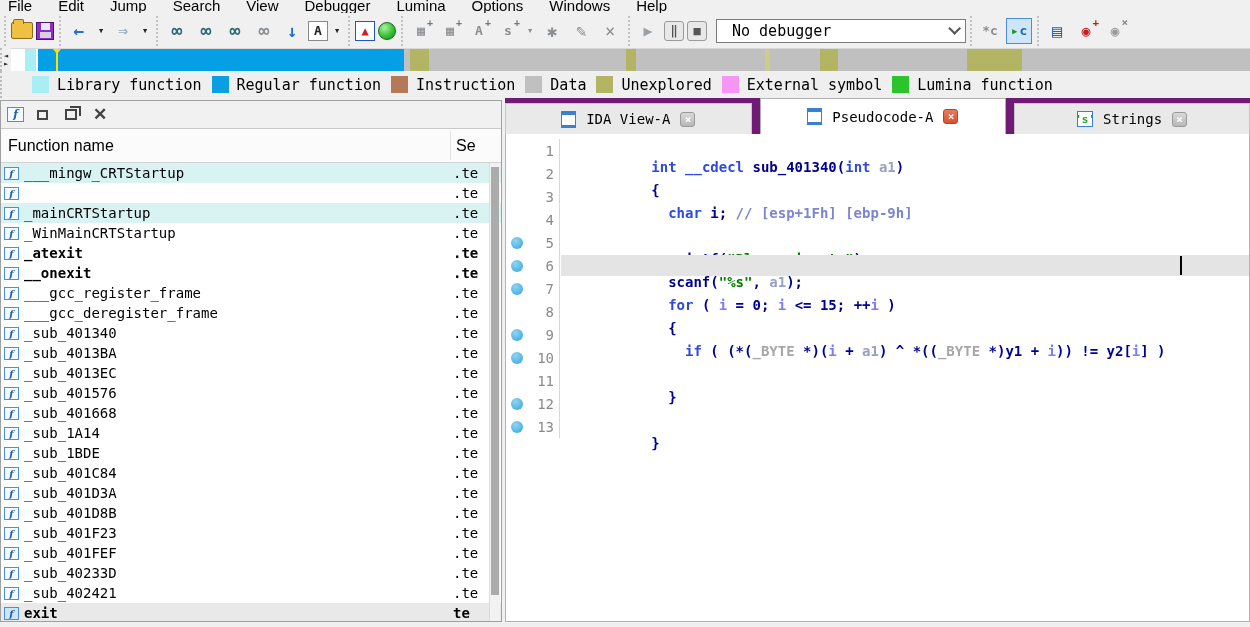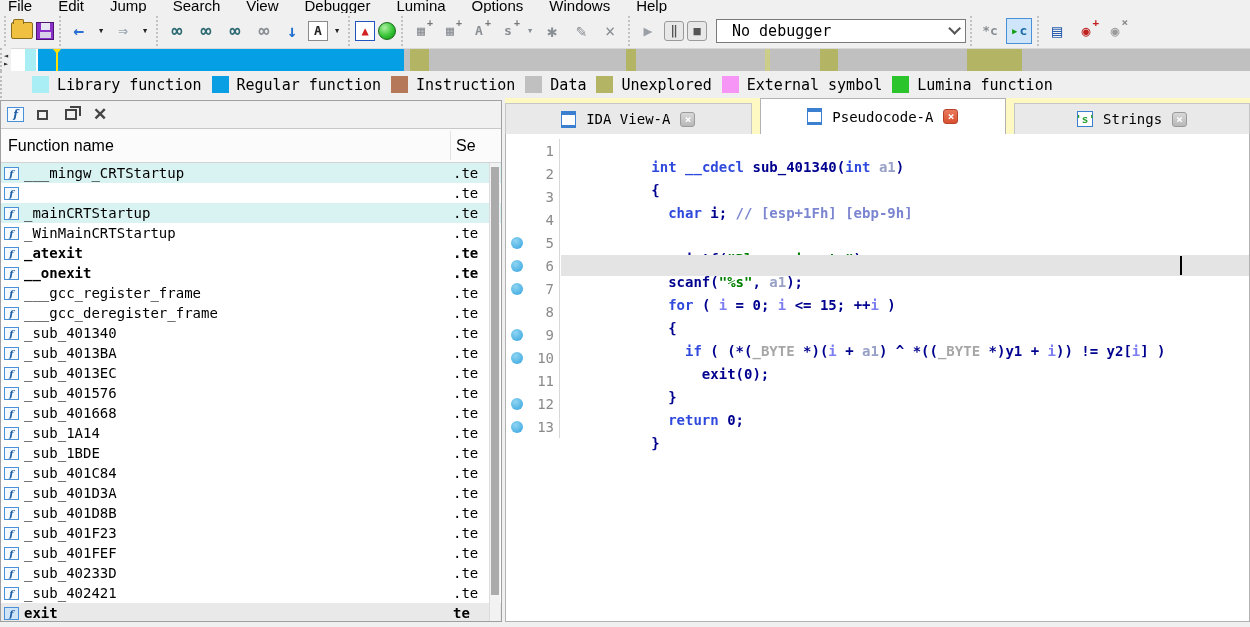--- a/index.html
+++ b/index.html
@@ -103,21 +103,21 @@
   .frow.pub .fname, .frow.pub .fseg { font-weight:bold; }
   .frow.sel { background:#e9e9e9; }
   .frow.sel .f-icon { background:#cfe4f7; }
   .fname { white-space:nowrap; }
   .fseg { position:absolute; left:452px; }
   .fscroll { position:absolute; right:1px; top:0; bottom:0; width:11px; background:#f2f2f2; border-left:1px solid #dcdcdc; }
   .fscroll .thumb { position:absolute; left:1px; right:1px; top:4px; height:428px; background:#ababab; }
 
   
   .cpanel { position:absolute; left:505px; top:0; width:745px; height:524px; display:flex; flex-direction:column; }
-  .tabbar { height:36px; display:flex; align-items:flex-end; gap:8px; background:#fef9c3; }
+  .tabbar { height:36px; display:flex; align-items:flex-end; gap:8px; background:#701a75; }
   .tab { height:31px; display:flex; align-items:center; justify-content:center; gap:10px;
          background:#e9e9e9; border:1px solid #c6c6c6; border-bottom:none; padding:0 10px; cursor:default; }
   .tab.active { height:36px; background:#fff; border-color:#b2b2b2; }
   .tab-label { font-size:14px; color:#000; }
   .doc-icon { width:15px; height:17px; background:#fff; border:1px solid #3a7fd0;
               box-shadow:inset 0 -2px 0 #3a7fd0, inset 0 3px 0 #3a7fd0; }
   .str-icon { width:16px; height:16px; background:#fff; border:1px solid #3a7fd0; color:#2ca02c;
               font-size:11px; font-weight:bold; display:flex; align-items:center; justify-content:center; }
   .tab-close { width:15px; height:15px; border:1px solid #9a9a9a; border-radius:3px;
                background:linear-gradient(#d8d8d8,#b8b8b8); color:#fff; font-size:11px; font-weight:bold;
@@ -625,23 +625,20 @@
           <span class="tok-b">    </span><span class="tok-k">if</span><span class="tok-b"> ( (*(</span><span class="tok-t">_BYTE</span><span class="tok-b"> *)(</span><span class="tok-v">i</span><span class="tok-b"> + </span><span class="tok-a">a1</span><span class="tok-b">) ^ *((</span><span class="tok-t">_BYTE</span><span class="tok-b"> *)y1 + </span><span class="tok-v">i</span><span class="tok-b">)) != y2[</span><span class="tok-v">i</span><span class="tok-b">] )</span></div>
           
         </div>
 
         <div class="cline">
           <div class="ctext-wrap"></div>
           <div class="gutter">
             <span class="bpdot"></span>
             <span class="lnum">10</span>
           </div>
-          <div class="ctext">
-            
-          <span class="tok-b">      exit(0);</span></div>
           
         </div>
 
         <div class="cline">
           <div class="ctext-wrap"></div>
           <div class="gutter">
             
             <span class="lnum">11</span>
           </div>
           <div class="ctext">
@@ -649,23 +646,20 @@
           <span class="tok-b">  }</span></div>
           
         </div>
 
         <div class="cline">
           <div class="ctext-wrap"></div>
           <div class="gutter">
             <span class="bpdot"></span>
             <span class="lnum">12</span>
           </div>
-          <div class="ctext">
-            
-          <span class="tok-b">  </span><span class="tok-k">return</span><span class="tok-b"> 0;</span></div>
           
         </div>
 
         <div class="cline">
           <div class="ctext-wrap"></div>
           <div class="gutter">
             <span class="bpdot"></span>
             <span class="lnum">13</span>
           </div>
           <div class="ctext">

